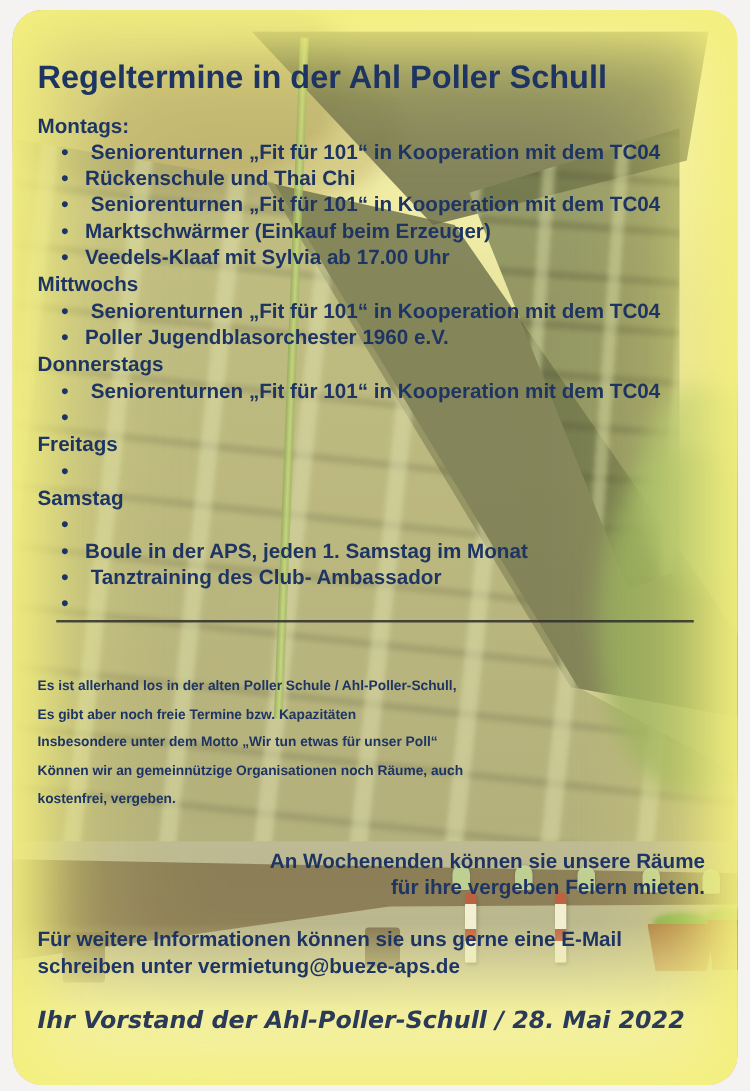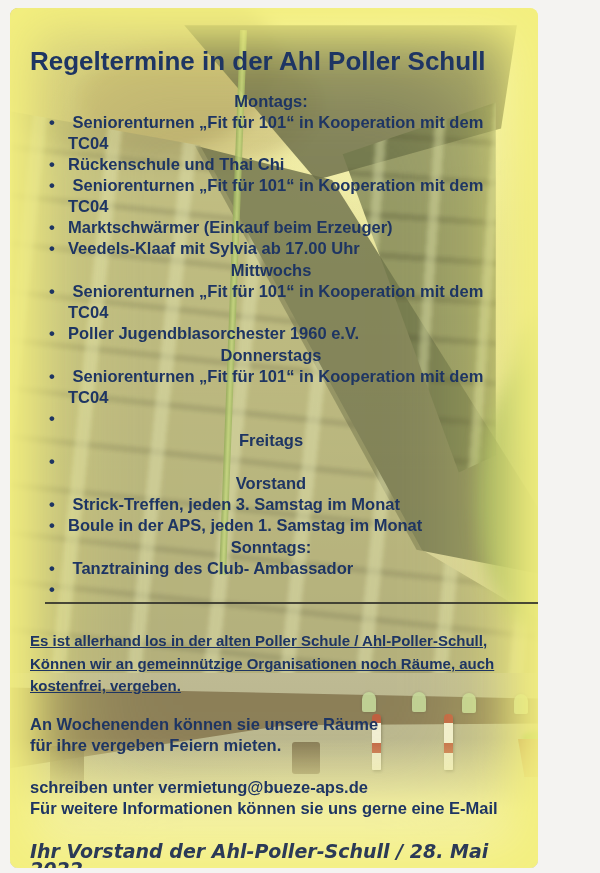--- a/index.html
+++ b/index.html
@@ -3,22 +3,22 @@
 <meta charset="utf-8">
 <style>
   html,body{margin:0;padding:0;}
   body{
     width:600px;height:873px;
     background:#f4f3f1;
     font-family:"Liberation Sans","DejaVu Sans",sans-serif;
     position:relative;overflow:hidden;
   }
   .card{
-    position:absolute;left:10px;top:8px;width:528px;height:860px;
-    border-radius:8px;overflow:hidden;
+    position:absolute;left:10px;top:8px;width:580px;height:860px;
+    border-radius:24px;overflow:hidden;
     background:linear-gradient(180deg,#f3f0a8 0%,#e3dfa0 30%,#d6d29c 55%,#c6c197 75%,#cfcba4 100%);
   }
   .layer{position:absolute;inset:0;border-radius:inherit;}
   
   .sky{
     background:
       radial-gradient(60% 30% at 78% 6%, rgba(252,249,200,.95), rgba(252,249,200,0) 70%),
       linear-gradient(180deg, rgba(246,243,175,.9) 0%, rgba(233,229,165,.4) 30%, rgba(0,0,0,0) 55%);
   }
   .roof-mass{
@@ -97,35 +97,35 @@
   }
   
   .content{
     position:absolute;left:20px;right:26px;top:38px;bottom:0;
     color:#1e3563;font-weight:bold;z-index:5;
   }
   .title{
     font-size:26px;line-height:30px;margin:0 0 14px 0;letter-spacing:0;
   }
   .sched{font-size:16.5px;}
-  .day{line-height:22px;margin:0;text-align:center;}
+  .day{line-height:22px;margin:0;}
   ul.items{list-style:none;margin:0;padding:0;}
   ul.items li{
     position:relative;padding-left:38px;line-height:21px;min-height:21px;
   }
   ul.items li .dot{
     position:absolute;left:19px;top:0;
   }
   ul.items li .txt{white-space:pre-wrap;}
   .sep{
     border:none;border-top:2px solid #2e2e28;
     margin:2px 0 0 15px;width:510px;opacity:.85;
   }
-  .para{font-size:15px;line-height:22.5px;margin-top:26px;text-decoration:underline;}
-  .center-block{font-size:16.5px;line-height:21px;margin-top:16px;text-align:left;}
+  .para{font-size:11px;line-height:22.5px;margin-top:40px;}
+  .center-block{font-size:16.5px;line-height:21px;margin-top:28px;text-align:right;}
   .contact{font-size:16.5px;line-height:21px;margin-top:21px;}
   .footer{
     font-size:19px;line-height:18px;margin-top:23px;
     font-style:italic;font-weight:600;color:#2b3a57;
     font-family:"DejaVu Sans","Liberation Sans",sans-serif;
   }
 </style>
 </head>
 <body>
 
@@ -186,46 +186,47 @@
       <ul class="items">
         <li><span class="dot">•</span><span class="txt"> Seniorenturnen „Fit für 101“ in Kooperation mit dem TC04</span></li>
         <li><span class="dot">•</span></li>
       </ul>
 
       <p class="day">Freitags</p>
       <ul class="items">
         <li><span class="dot">•</span><span class="txt"></span></li>
       </ul>
 
-      <p class="day">Vorstand</p>
-      <ul class="items">
-        <li><span class="dot">•</span><span class="txt"> Strick-Treffen, jeden 3. Samstag im Monat</span></li>
+      <p class="day">Samstag</p>
+      <ul class="items">
+        <li><span class="dot">•</span></li>
         <li><span class="dot">•</span><span class="txt">Boule in der APS, jeden 1. Samstag im Monat</span></li>
       </ul>
 
-      <p class="day">Sonntags:</p>
       <ul class="items">
         <li><span class="dot">•</span><span class="txt"> Tanztraining des Club- Ambassador</span></li>
         <li><span class="dot">•</span><span class="txt"></span></li>
       </ul>
     </div>
 
     <hr class="sep">
 
     <div class="para">
       <div>Es ist allerhand los in der alten Poller Schule / Ahl-Poller-Schull,</div>
+      <div>Es gibt aber noch freie Termine bzw. Kapazitäten</div>
+      <div>Insbesondere unter dem Motto „Wir tun etwas für unser Poll“</div>
       <div>Können wir an gemeinnützige Organisationen noch Räume, auch</div>
       <div>kostenfrei, vergeben.</div>
     </div>
 
     <div class="center-block">
       <div>An Wochenenden können sie unsere Räume</div>
       <div>für ihre vergeben Feiern mieten.</div>
     </div>
 
     <div class="contact">
+      <div>Für weitere Informationen können sie uns gerne eine E-Mail</div>
       <div>schreiben unter vermietung@bueze-aps.de</div>
-      <div>Für weitere Informationen können sie uns gerne eine E-Mail</div>
     </div>
 
     <div class="footer">Ihr Vorstand der Ahl-Poller-Schull / 28. Mai 2022</div>
   </div>
 </div>
 
 </body></html>

